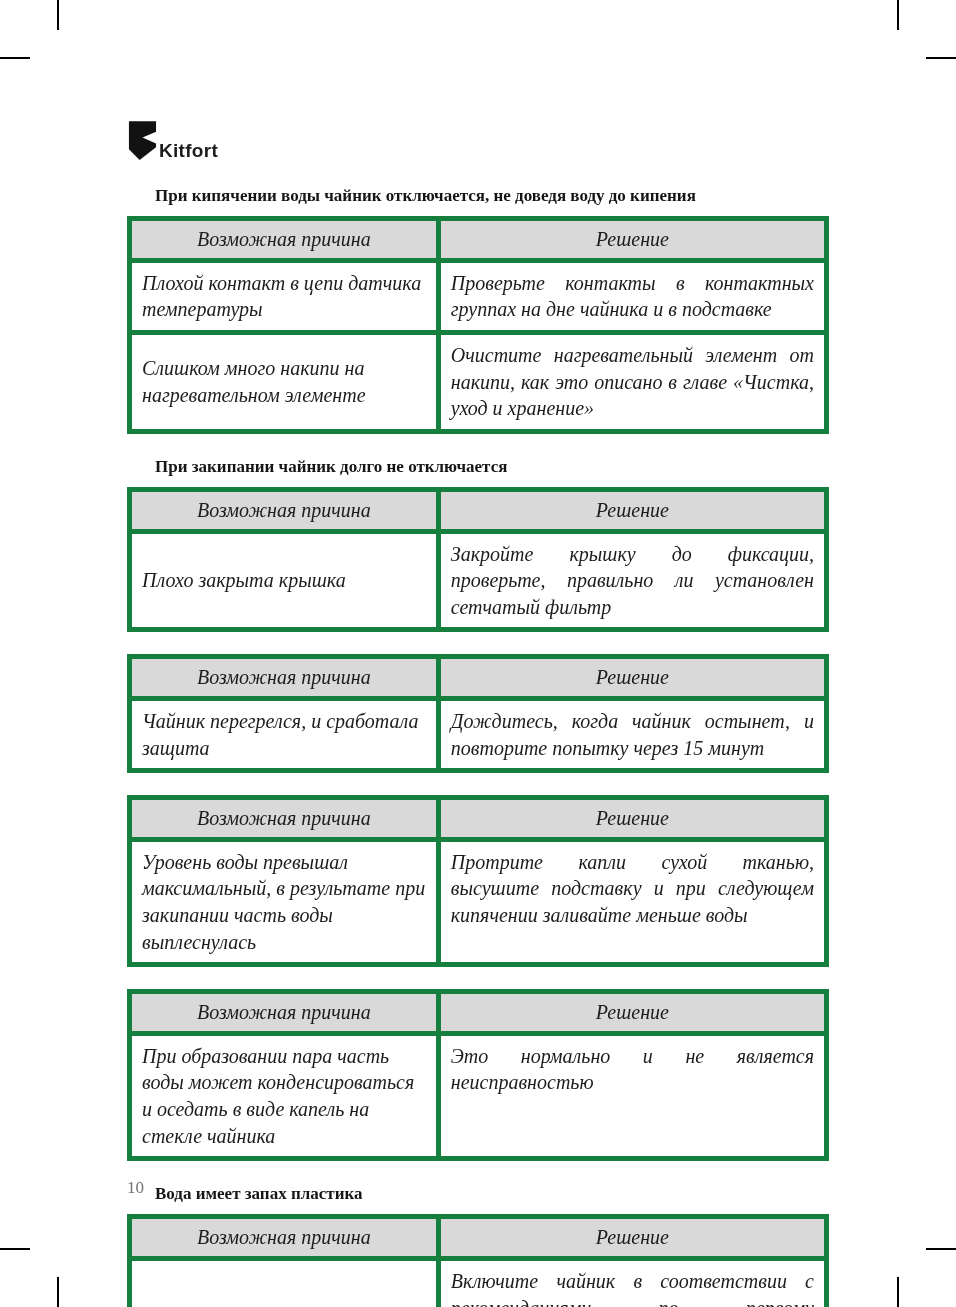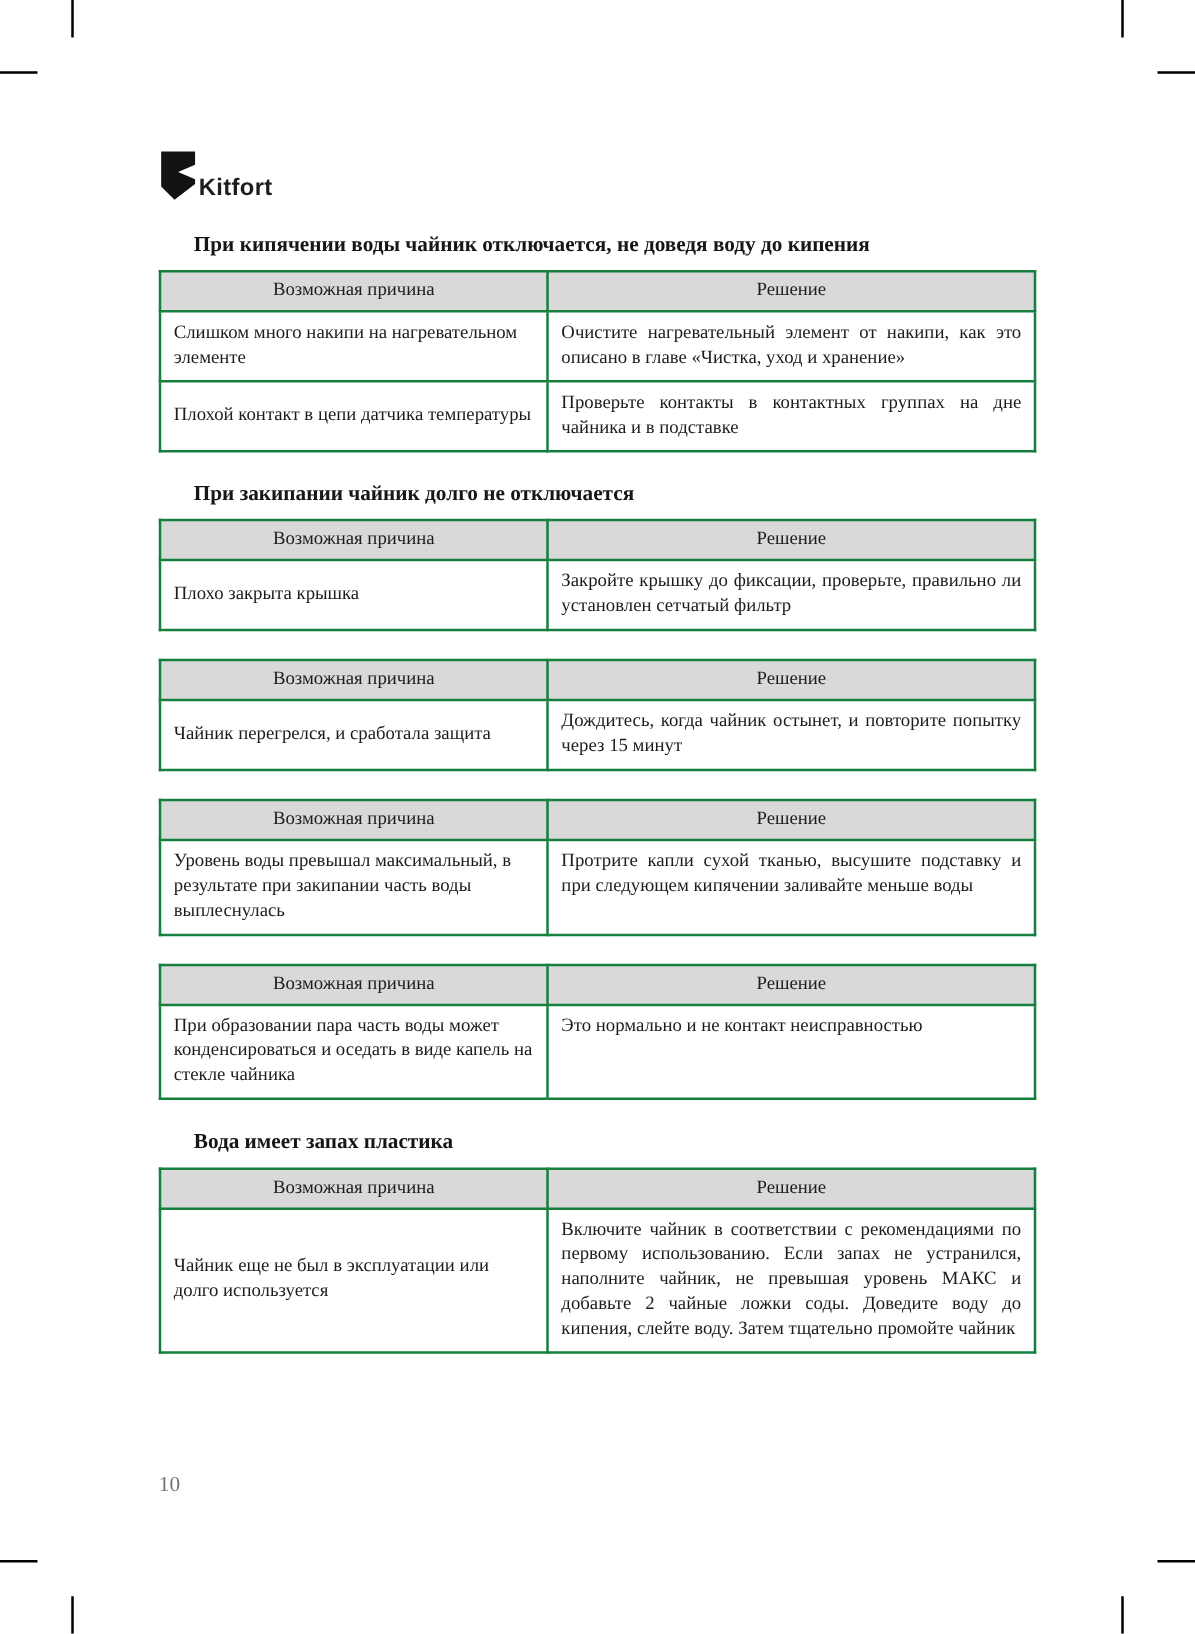--- a/index.html
+++ b/index.html
@@ -57,23 +57,24 @@
   }
 
   table.trouble-table {
     width: 100%;
     border-collapse: collapse;
     margin-bottom: 22px;
     table-layout: fixed;
   }
   .trouble-table th,
   .trouble-table td {
-    border: 2px solid #15803d;
-    font-size: 15px;
+    border: 5px solid #15803d;
+    font-size: 20px;
     line-height: 1.33;
+    font-style: italic;
   }
   .trouble-table th {
     background: #d9d9d9;
     font-weight: normal;
     text-align: center;
     vertical-align: middle;
     padding: 5px 8px;
   }
   .trouble-table th.cause { width: 44.3%; }
   .trouble-table td { padding: 7px 10px; }
@@ -121,27 +122,27 @@
     <h2 class="section-title">При кипячении воды чайник отключается, не доведя воду до кипения</h2>
     <table class="trouble-table">
       <thead>
         <tr>
           <th class="cause">Возможная причина</th>
           <th class="solution">Решение</th>
         </tr>
       </thead>
       <tbody>
         <tr>
+          <td class="cause">Плохой контакт в цепи датчика температуры</td>
+          <td class="solution">Проверьте контакты в контактных группах на дне чайника и в подставке</td>
+        </tr>
+        <tr>
           <td class="cause">Слишком много накипи на нагревательном элементе</td>
           <td class="solution">Очистите нагревательный элемент от накипи, как это описано в главе «Чистка, уход и хранение»</td>
         </tr>
-        <tr>
-          <td class="cause">Плохой контакт в цепи датчика температуры</td>
-          <td class="solution">Проверьте контакты в контактных группах на дне чайника и в подставке</td>
-        </tr>
       </tbody>
     </table>
   </section>
 
   <section class="trouble-section">
     <h2 class="section-title">При закипании чайник долго не отключается</h2>
     <table class="trouble-table">
       <thead>
         <tr>
           <th class="cause">Возможная причина</th>
@@ -195,21 +196,21 @@
     <table class="trouble-table">
       <thead>
         <tr>
           <th class="cause">Возможная причина</th>
           <th class="solution">Решение</th>
         </tr>
       </thead>
       <tbody>
         <tr>
           <td class="cause">При образовании пара часть воды может конденсироваться и оседать в виде капель на стекле чайника</td>
-          <td class="solution">Это нормально и не контакт неисправностью</td>
+          <td class="solution">Это нормально и не является неисправностью</td>
         </tr>
       </tbody>
     </table>
   </section>
 
   <section class="trouble-section">
     <h2 class="section-title">Вода имеет запах пластика</h2>
     <table class="trouble-table">
       <thead>
         <tr>

